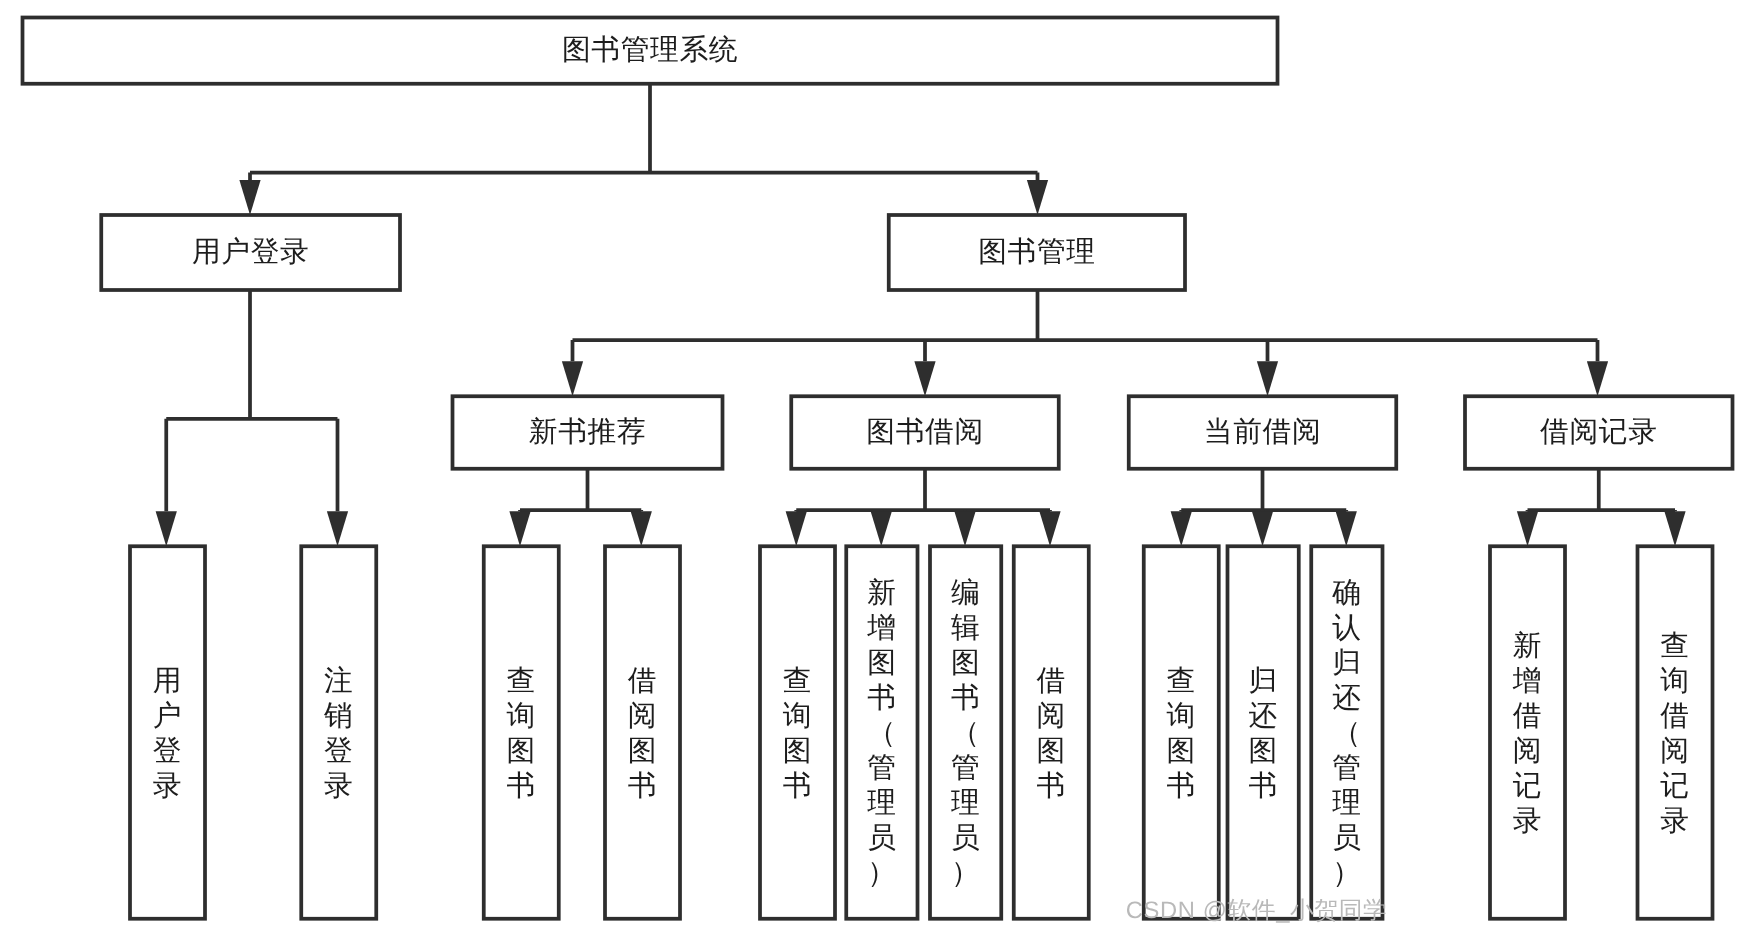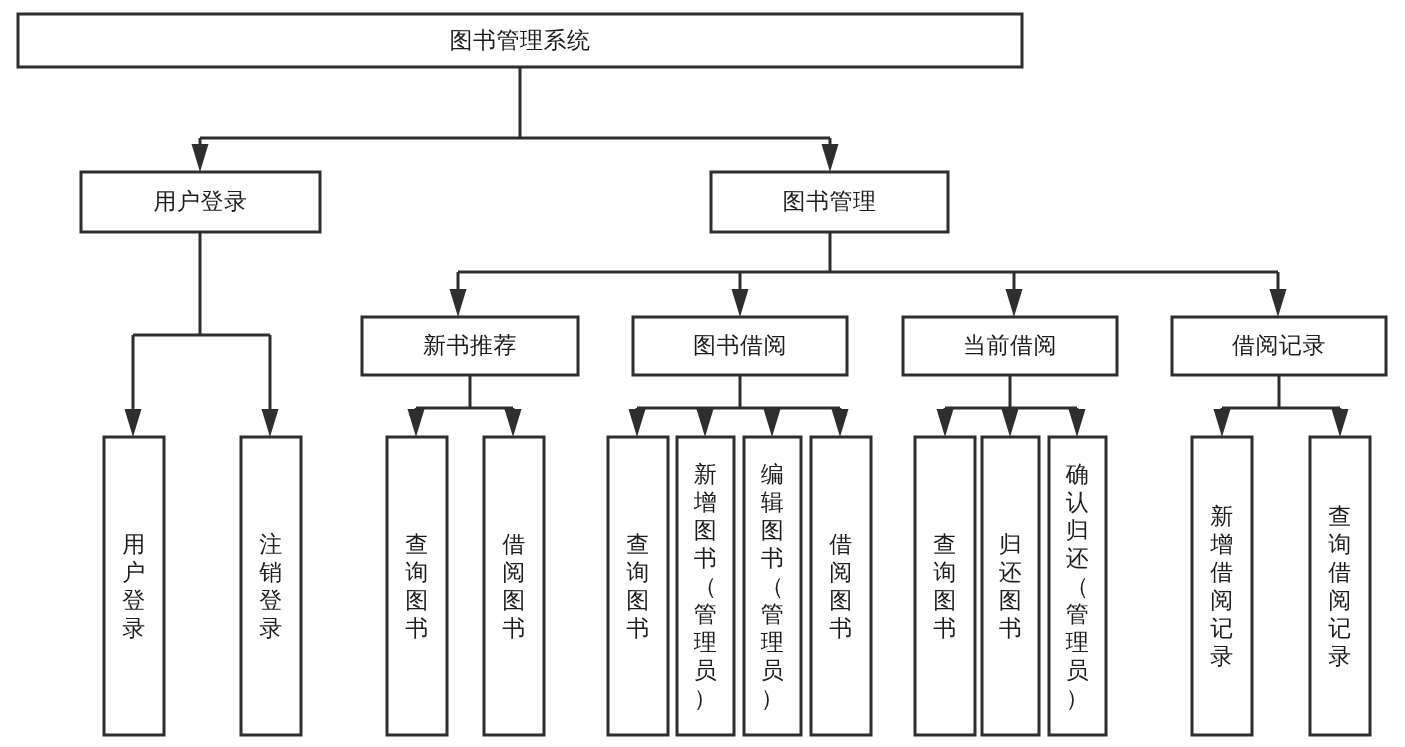--- a/index.html
+++ b/index.html
@@ -207,14 +207,15 @@
           <rect x="1192" y="437" width="60" height="298" class="node-box"></rect>
           <text x="1222" y="523.84" class="node-label-vertical"><tspan x="1222" dy="0">新</tspan><tspan x="1222" dy="28">增</tspan><tspan x="1222" dy="28">借</tspan><tspan x="1222" dy="28">阅</tspan><tspan x="1222" dy="28">记</tspan><tspan x="1222" dy="28">录</tspan></text>
         </g>
         <g>
           <rect x="1310" y="437" width="60" height="298" class="node-box"></rect>
           <text x="1340" y="523.84" class="node-label-vertical"><tspan x="1340" dy="0">查</tspan><tspan x="1340" dy="28">询</tspan><tspan x="1340" dy="28">借</tspan><tspan x="1340" dy="28">阅</tspan><tspan x="1340" dy="28">记</tspan><tspan x="1340" dy="28">录</tspan></text>
         </g>
       </g>
   </svg>
 
+  <div class="watermark-text">CSDN @软件_小贺同学</div>
 
 </div>
 
 </body></html>

